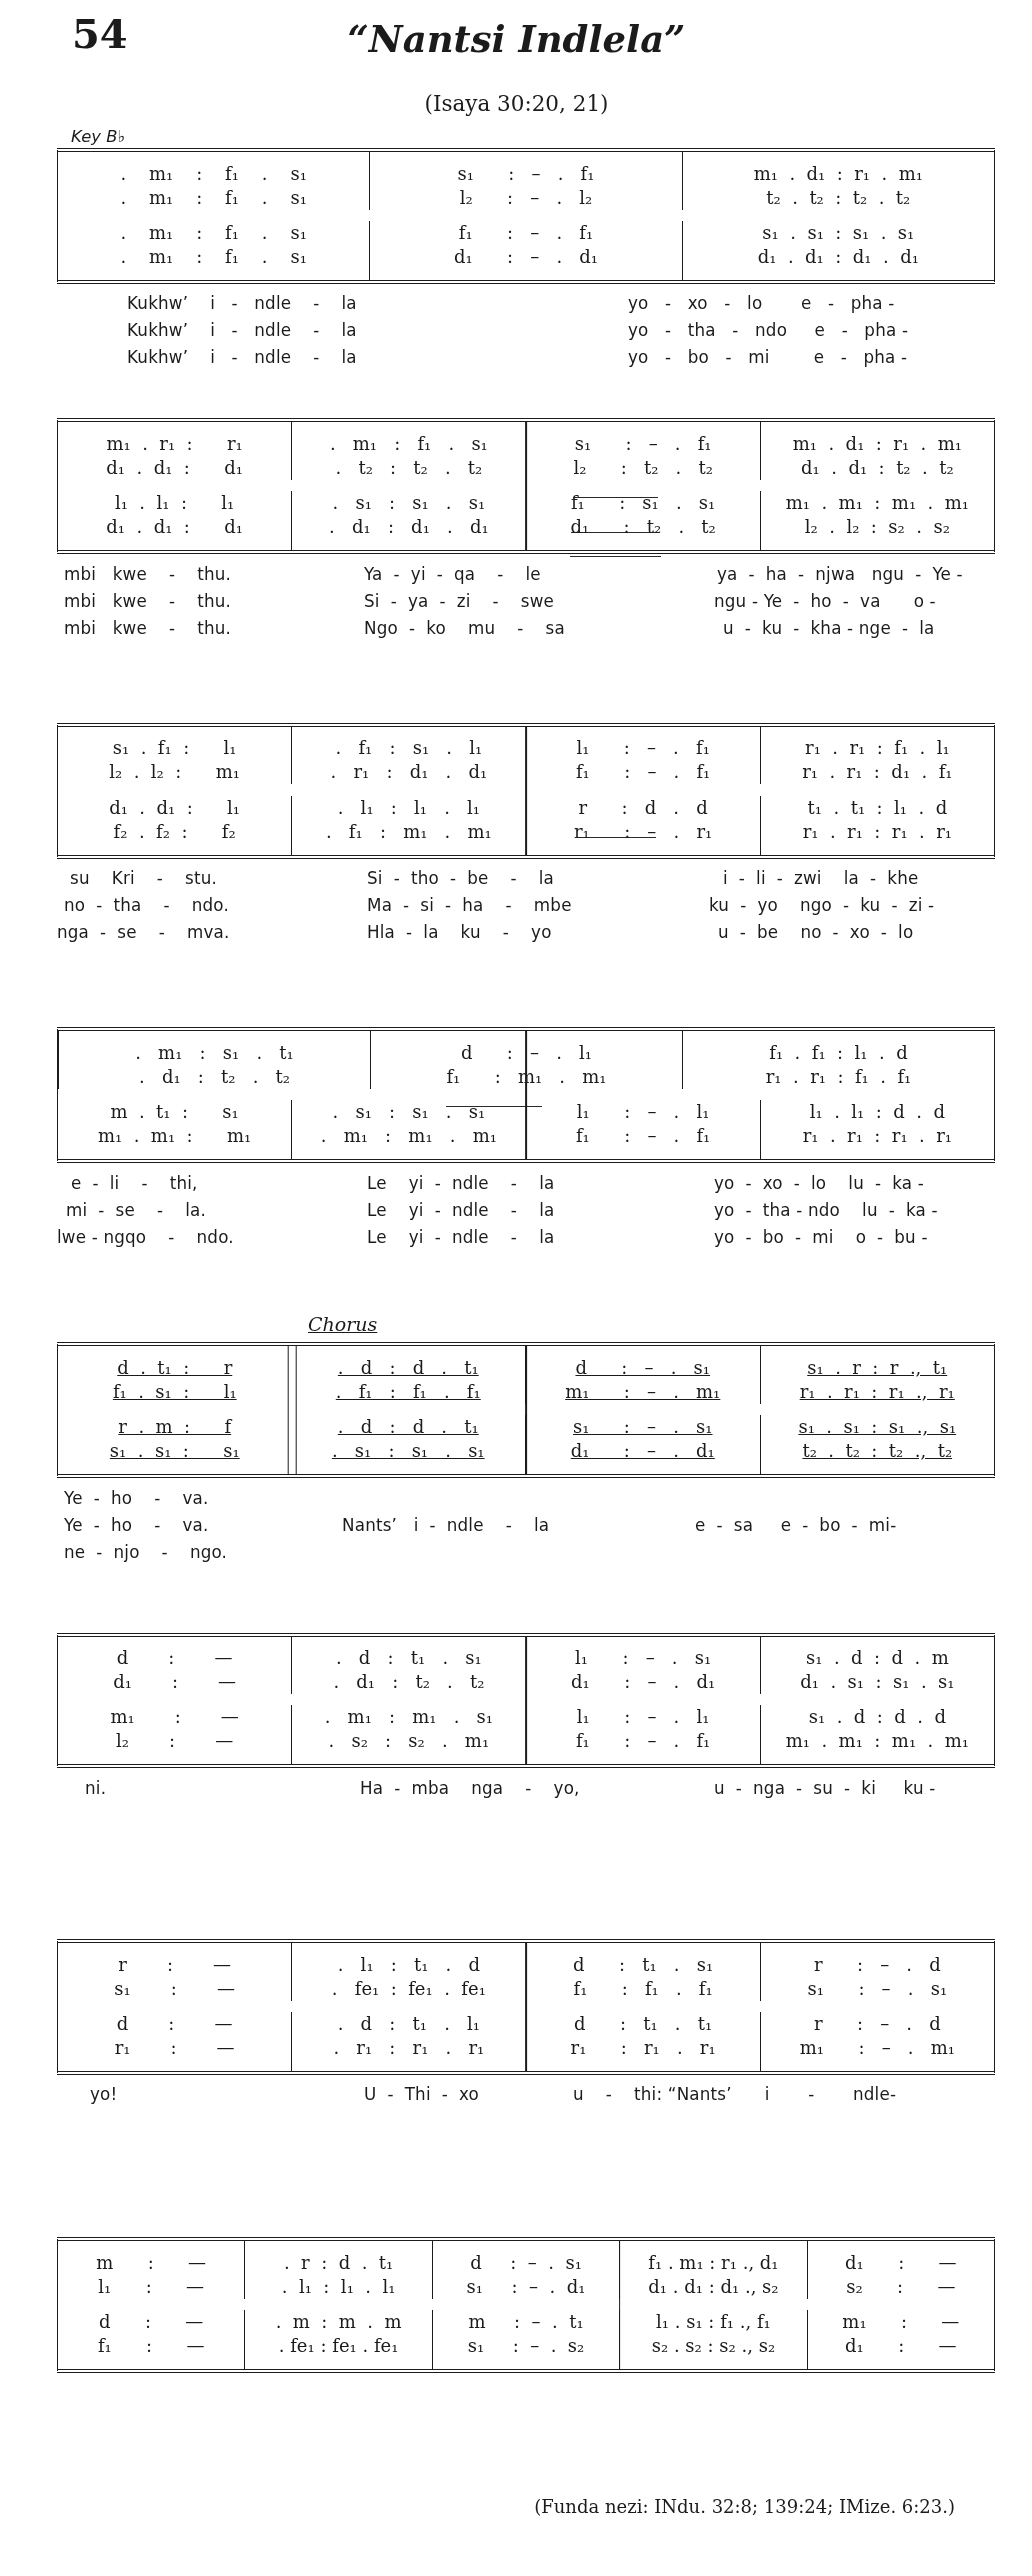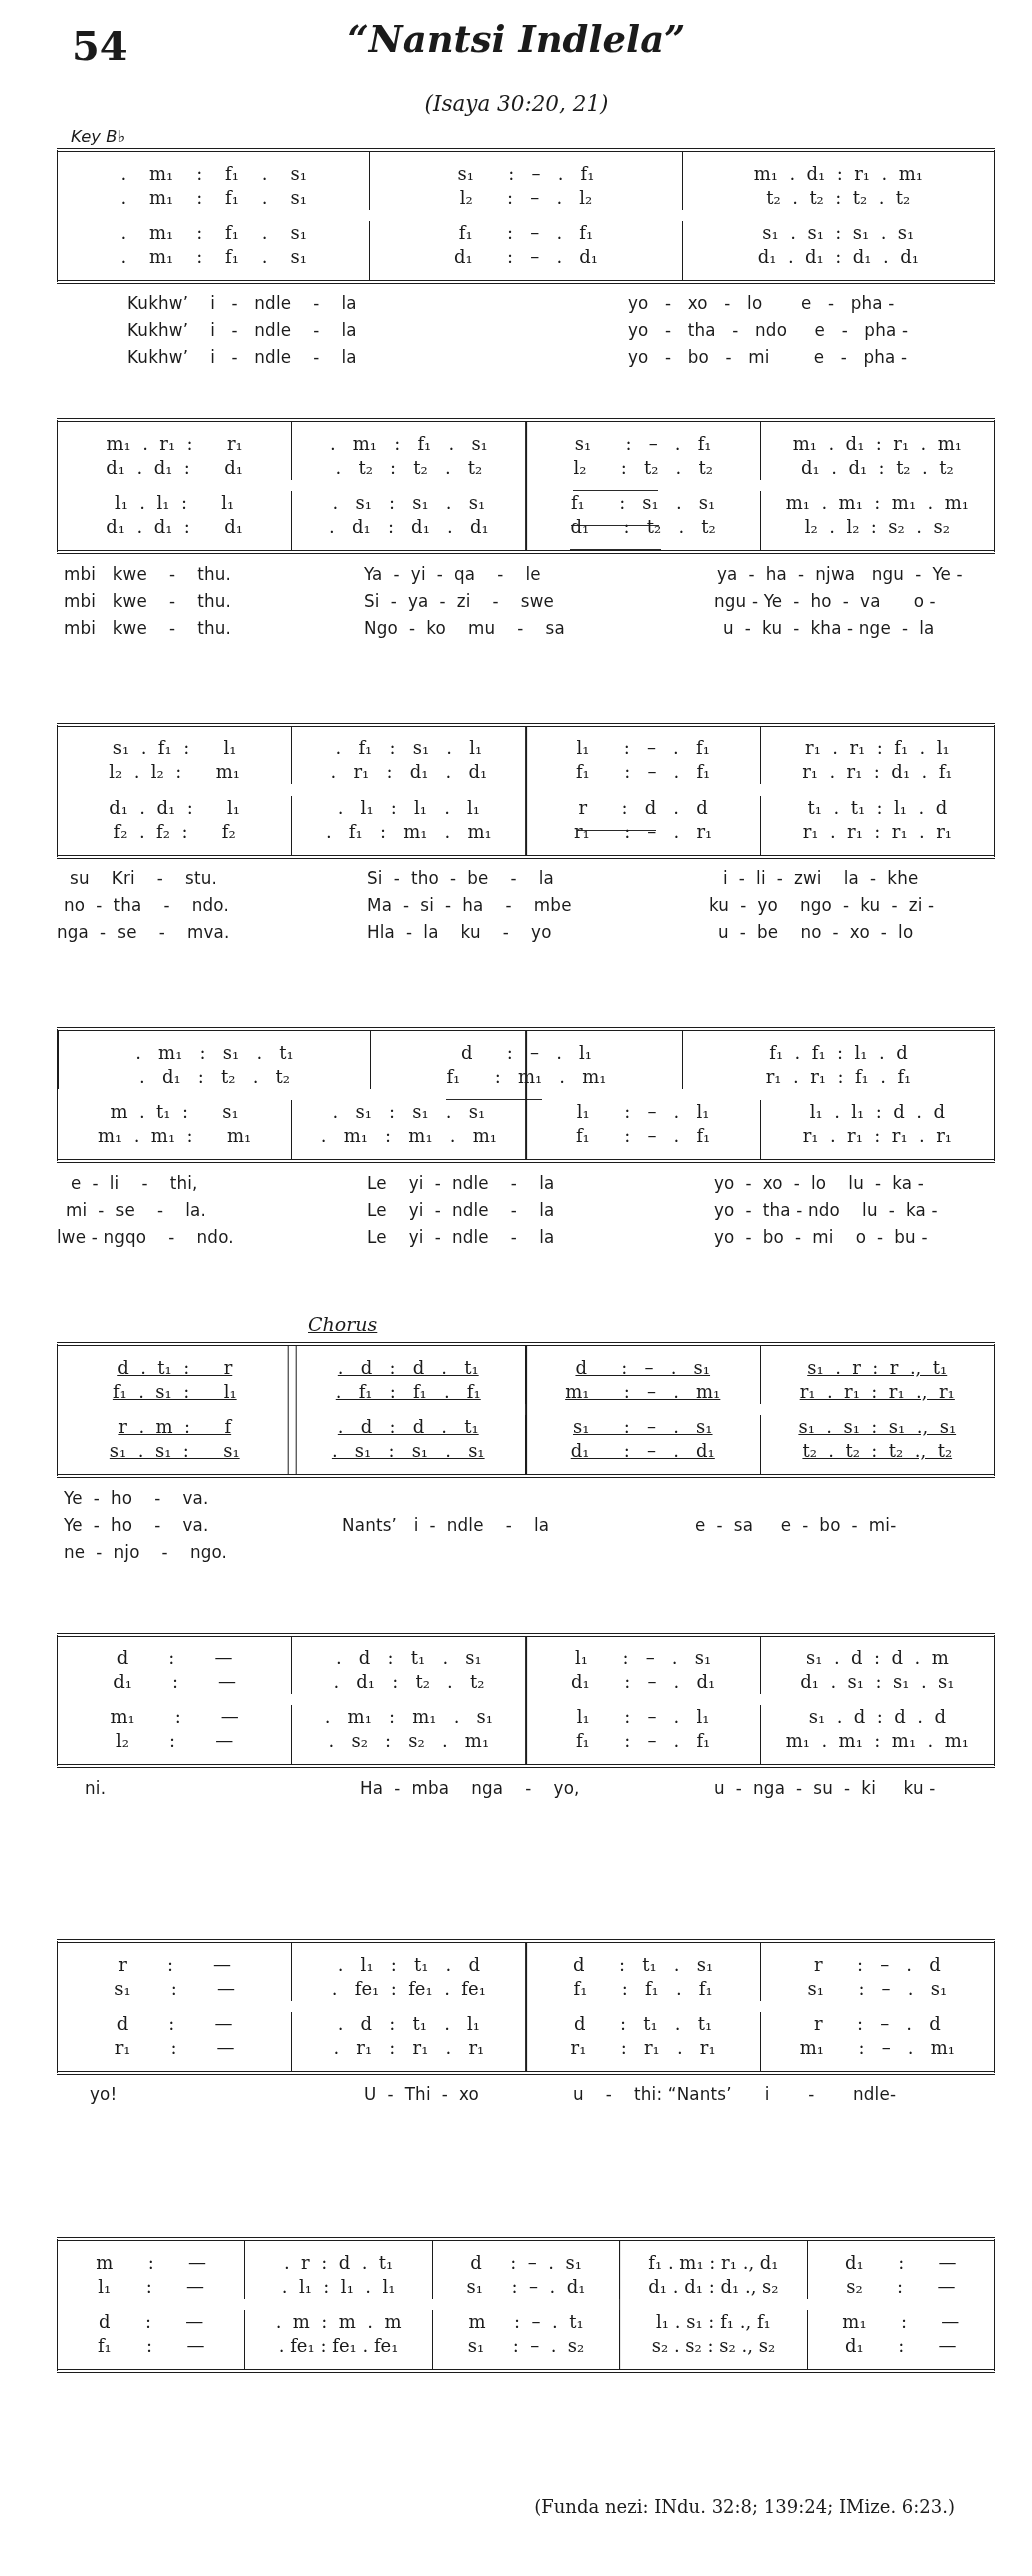--- a/index.html
+++ b/index.html
@@ -6,30 +6,30 @@
   .page{
     position:relative;
     width:1033px;
     min-height:2576px;
     background:#ffffff;
     color:#1b1b1b;
     overflow:hidden;
   }
   
   .hymn-number{
-    position:absolute;left:72px;top:24px;
+    position:absolute;left:72px;top:12px;
     font-family:"DejaVu Serif",serif;font-weight:bold;font-size:40px;line-height:1.1;
   }
   .hymn-title{
     position:absolute;left:0;right:0;top:17px;text-align:center;
     font-family:"DejaVu Serif",serif;font-weight:bold;font-style:italic;font-size:37px;
   }
   .scripture-ref{
     position:absolute;left:0;right:0;top:91px;text-align:center;
-    font-family:"DejaVu Serif",serif;font-size:21.5px;font-style:italic;
+    font-family:"DejaVu Serif",serif;font-size:21.5px;
   }
   .key-sig{
     position:absolute;left:71px;top:127px;
     font-family:"DejaVu Sans",sans-serif;font-style:italic;font-size:16.4px;
   }
   
   .content{position:absolute;left:57px;top:0;width:938px;}
   .sys-block{margin:0;}
   #sysblock-1{margin-top:148px;}
   #sysblock-2{margin-top:45px;}
@@ -56,21 +56,21 @@
   .measure{flex:1 1 0;text-align:center;overflow:visible;}
   .measure.mb{border-left:1.7px solid #1c1c1c;}
   .stave--top .measure{padding-top:9.5px;}
   .stave--bottom .measure{padding-bottom:11.2px;}
   .voice-line{
     white-space:pre;
     font-family:"DejaVu Serif","DejaVu Sans",serif;
     font-size:18px;line-height:24px;
   }
   .seg{white-space:pre;}
-  .seg.u{border-bottom:1.7px solid #2a2a2a;padding-bottom:12px;}
+  .seg.u{border-bottom:1.7px solid #2a2a2a;padding-bottom:19px;}
   .fullbar{
     position:absolute;top:0;bottom:0;width:1.7px;background:#1c1c1c;
     transform:translateX(-0.9px);
   }
   .fullbar.dbl{
     width:6.9px;background:transparent;
     border-left:1.7px solid #1c1c1c;border-right:1.7px solid #1c1c1c;
     transform:translateX(-4.3px);
   }
   

